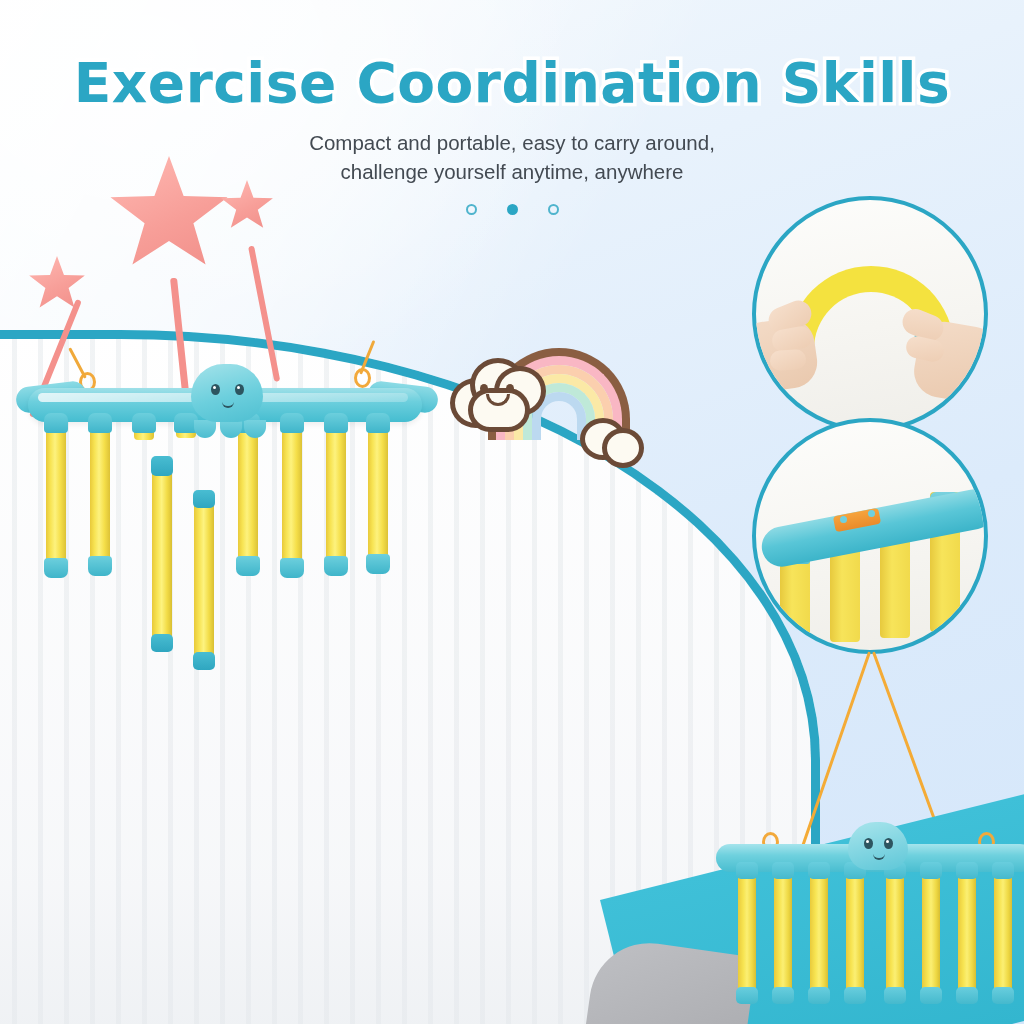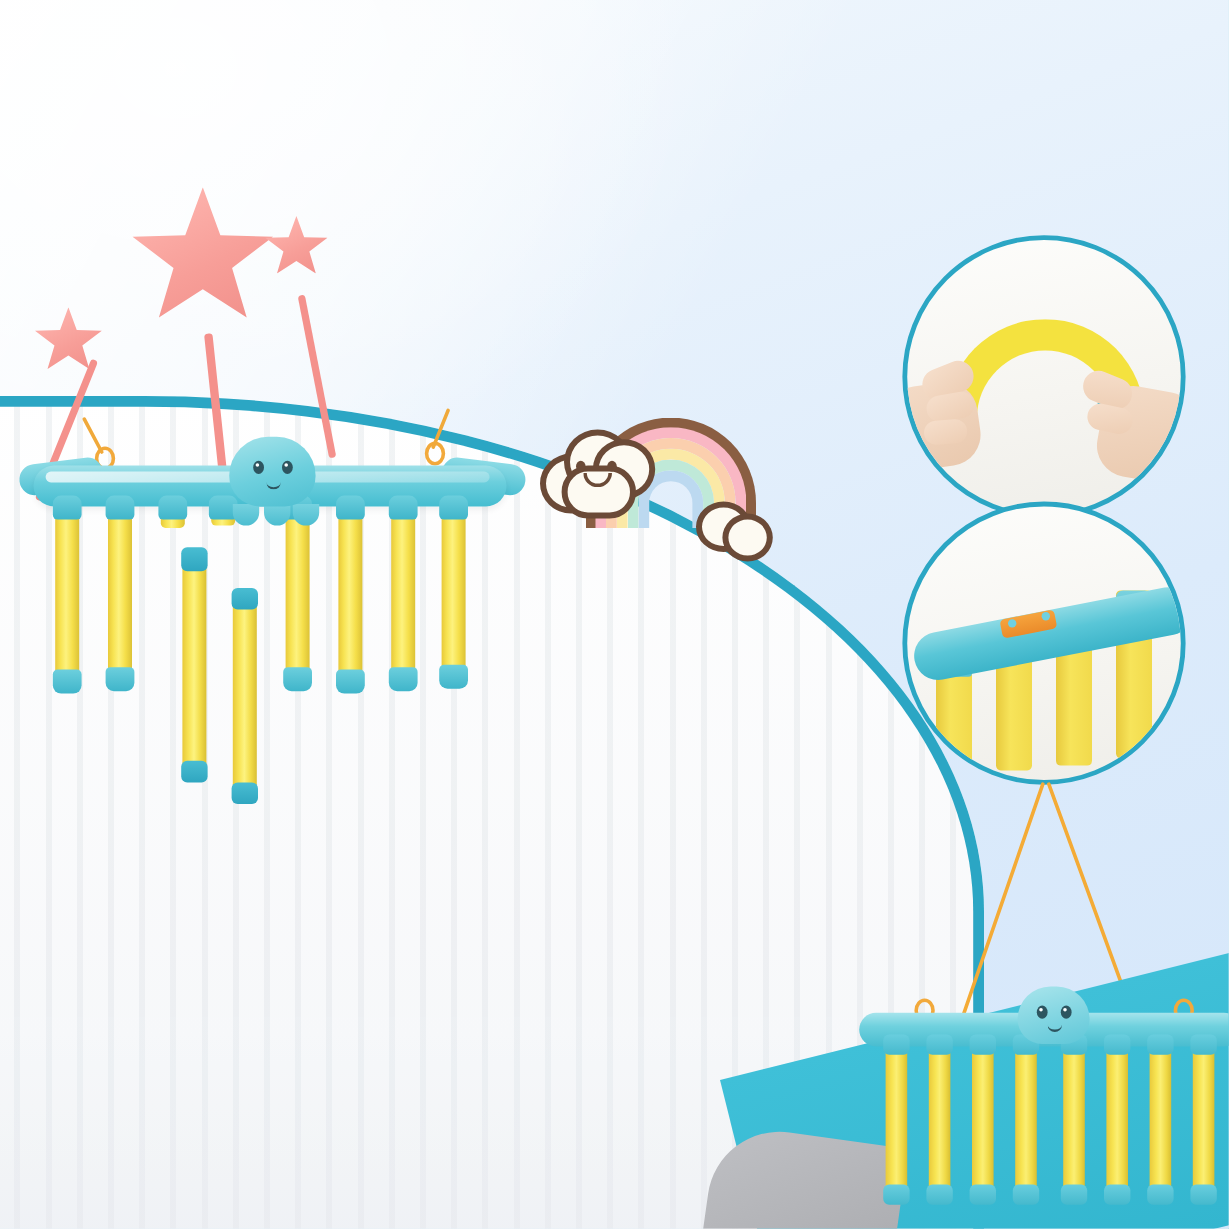--- a/index.html
+++ b/index.html
@@ -218,20 +218,32 @@
   }
 </style>
 </head>
 <body>
 
 <div id="stage">
 
   <div class="bg-wash"></div>
   <div class="bg-wash2"></div>
 
+  <div class="header">
+    <div class="title">Exercise Coordination Skills</div>
+    <div class="subtitle">
+      <div>Compact and portable, easy to carry around,</div>
+      <div>challenge yourself anytime, anywhere</div>
+    </div>
+    <div class="dots">
+      <span class="dot"></span>
+      <span class="dot active"></span>
+      <span class="dot"></span>
+    </div>
+  </div>
 
   <div class="photo-area">
     <div class="photo-shape"></div>
     <div class="curtain"></div>
 
     <div class="kid girl">
       
       
       
       

